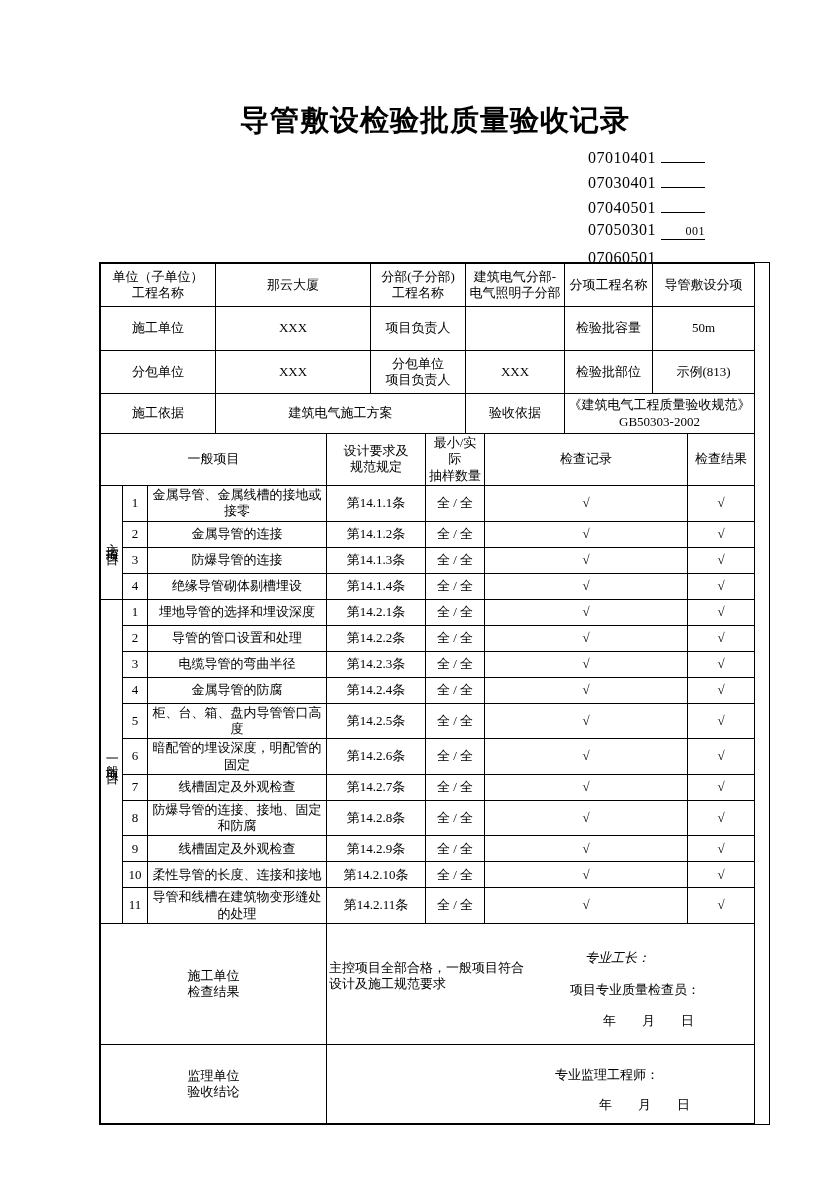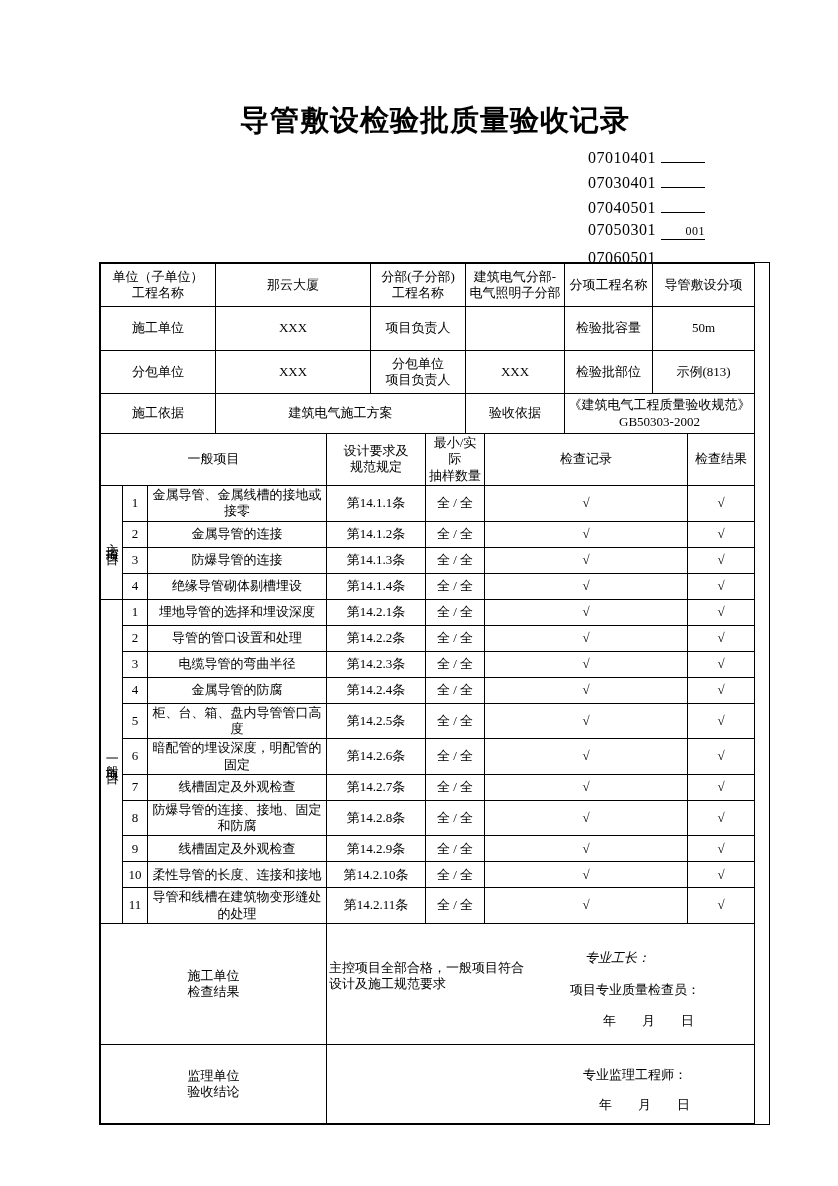--- a/index.html
+++ b/index.html
@@ -254,21 +254,21 @@
 设计及施工规范要求</span>
           <span class="abs" style="left:258px; top:26px;font-style:italic;">专业工长：</span>
           <span class="abs" style="left:243px; top:58px;">项目专业质量检查员：</span>
           <span class="abs" style="left:276px; top:89px;">年　　月　　日</span>
         </td>
       </tr>
       <tr style="height:79px">
         <td class="pre">监理单位
 验收结论</td>
         <td class="relcell">
-          <span class="abs" style="left:228px; top:22px;margin-left:28px;">专业监理工程师：</span>
+          <span class="abs" style="left:228px; top:22px;">专业监理工程师：</span>
           <span class="abs" style="left:272px; top:52px;">年　　月　　日</span>
         </td>
       </tr>
     </tbody>
       </table>
 
   </div>
 </div>
 
 </body></html>

